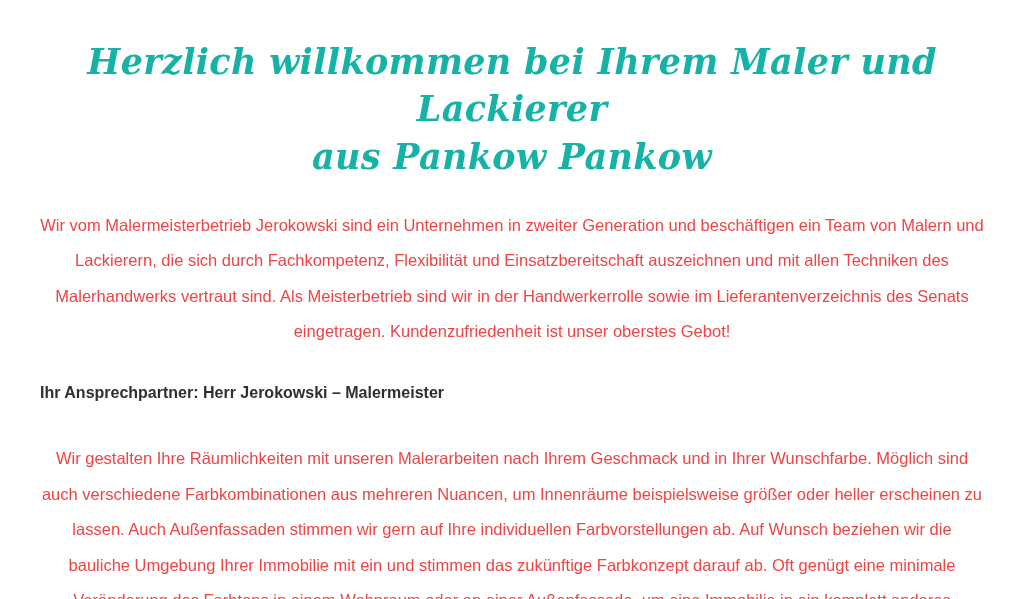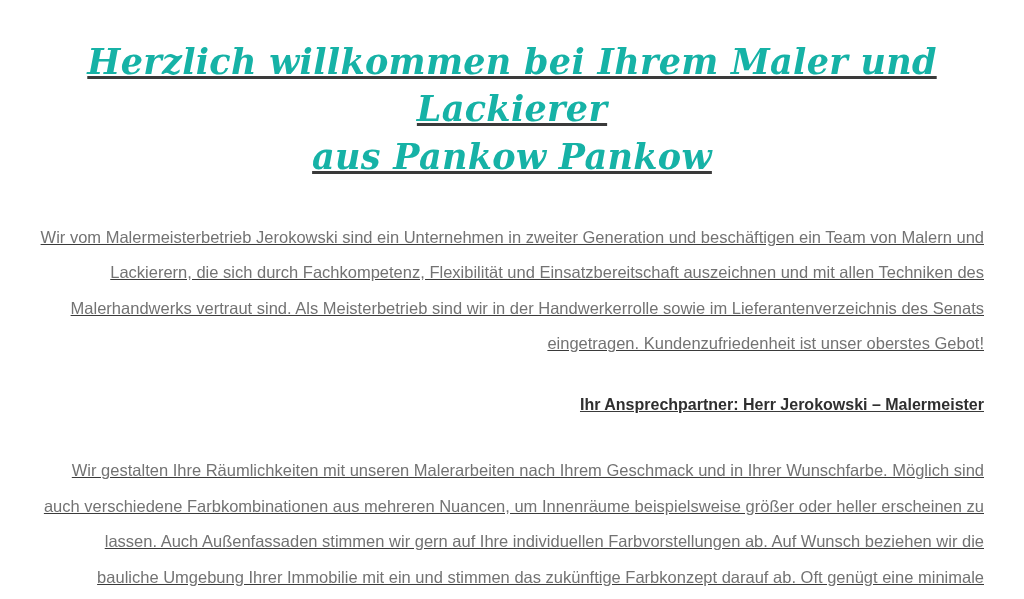--- a/index.html
+++ b/index.html
@@ -13,48 +13,47 @@
     font-family: "Liberation Sans", sans-serif;
     color: #3a3a3a;
     overflow: hidden;
   }
   .page {
     width: 1024px;
     height: 599px;
     box-sizing: border-box;
     padding: 30px 40px 0 40px;
     position: relative;
-    text-decoration: underline;
   }
   .headline {
     text-align: center;
     color: #16b2a6;
     font-family: "DejaVu Serif", serif;
     font-style: italic;
     font-weight: bold;
     font-size: 35px;
     line-height: 1.35;
     letter-spacing: 0.3px;
     margin: 8px 0 0 0;
     padding: 0 10px;
   }
   .headline .line {
     display: block;
   }
   .body-copy {
-    text-align: right;
+    text-align: center;
     font-size: 16.5px;
     line-height: 2.15;
-    color: #737373;
-    margin: 40px auto 0 auto;
+    color: #ef4444;
+    margin: 28px auto 0 auto;
     max-width: 948px;
     font-weight: 400;
   }
   .contact-line {
-    text-align: right;
+    text-align: left;
     font-size: 16px;
     font-weight: bold;
     color: #2f2f2f;
     margin: 30px auto 17px auto;
     line-height: 1.6;
   }
   .body-copy.second {
     margin-top: 36px;
   }
 </style>

